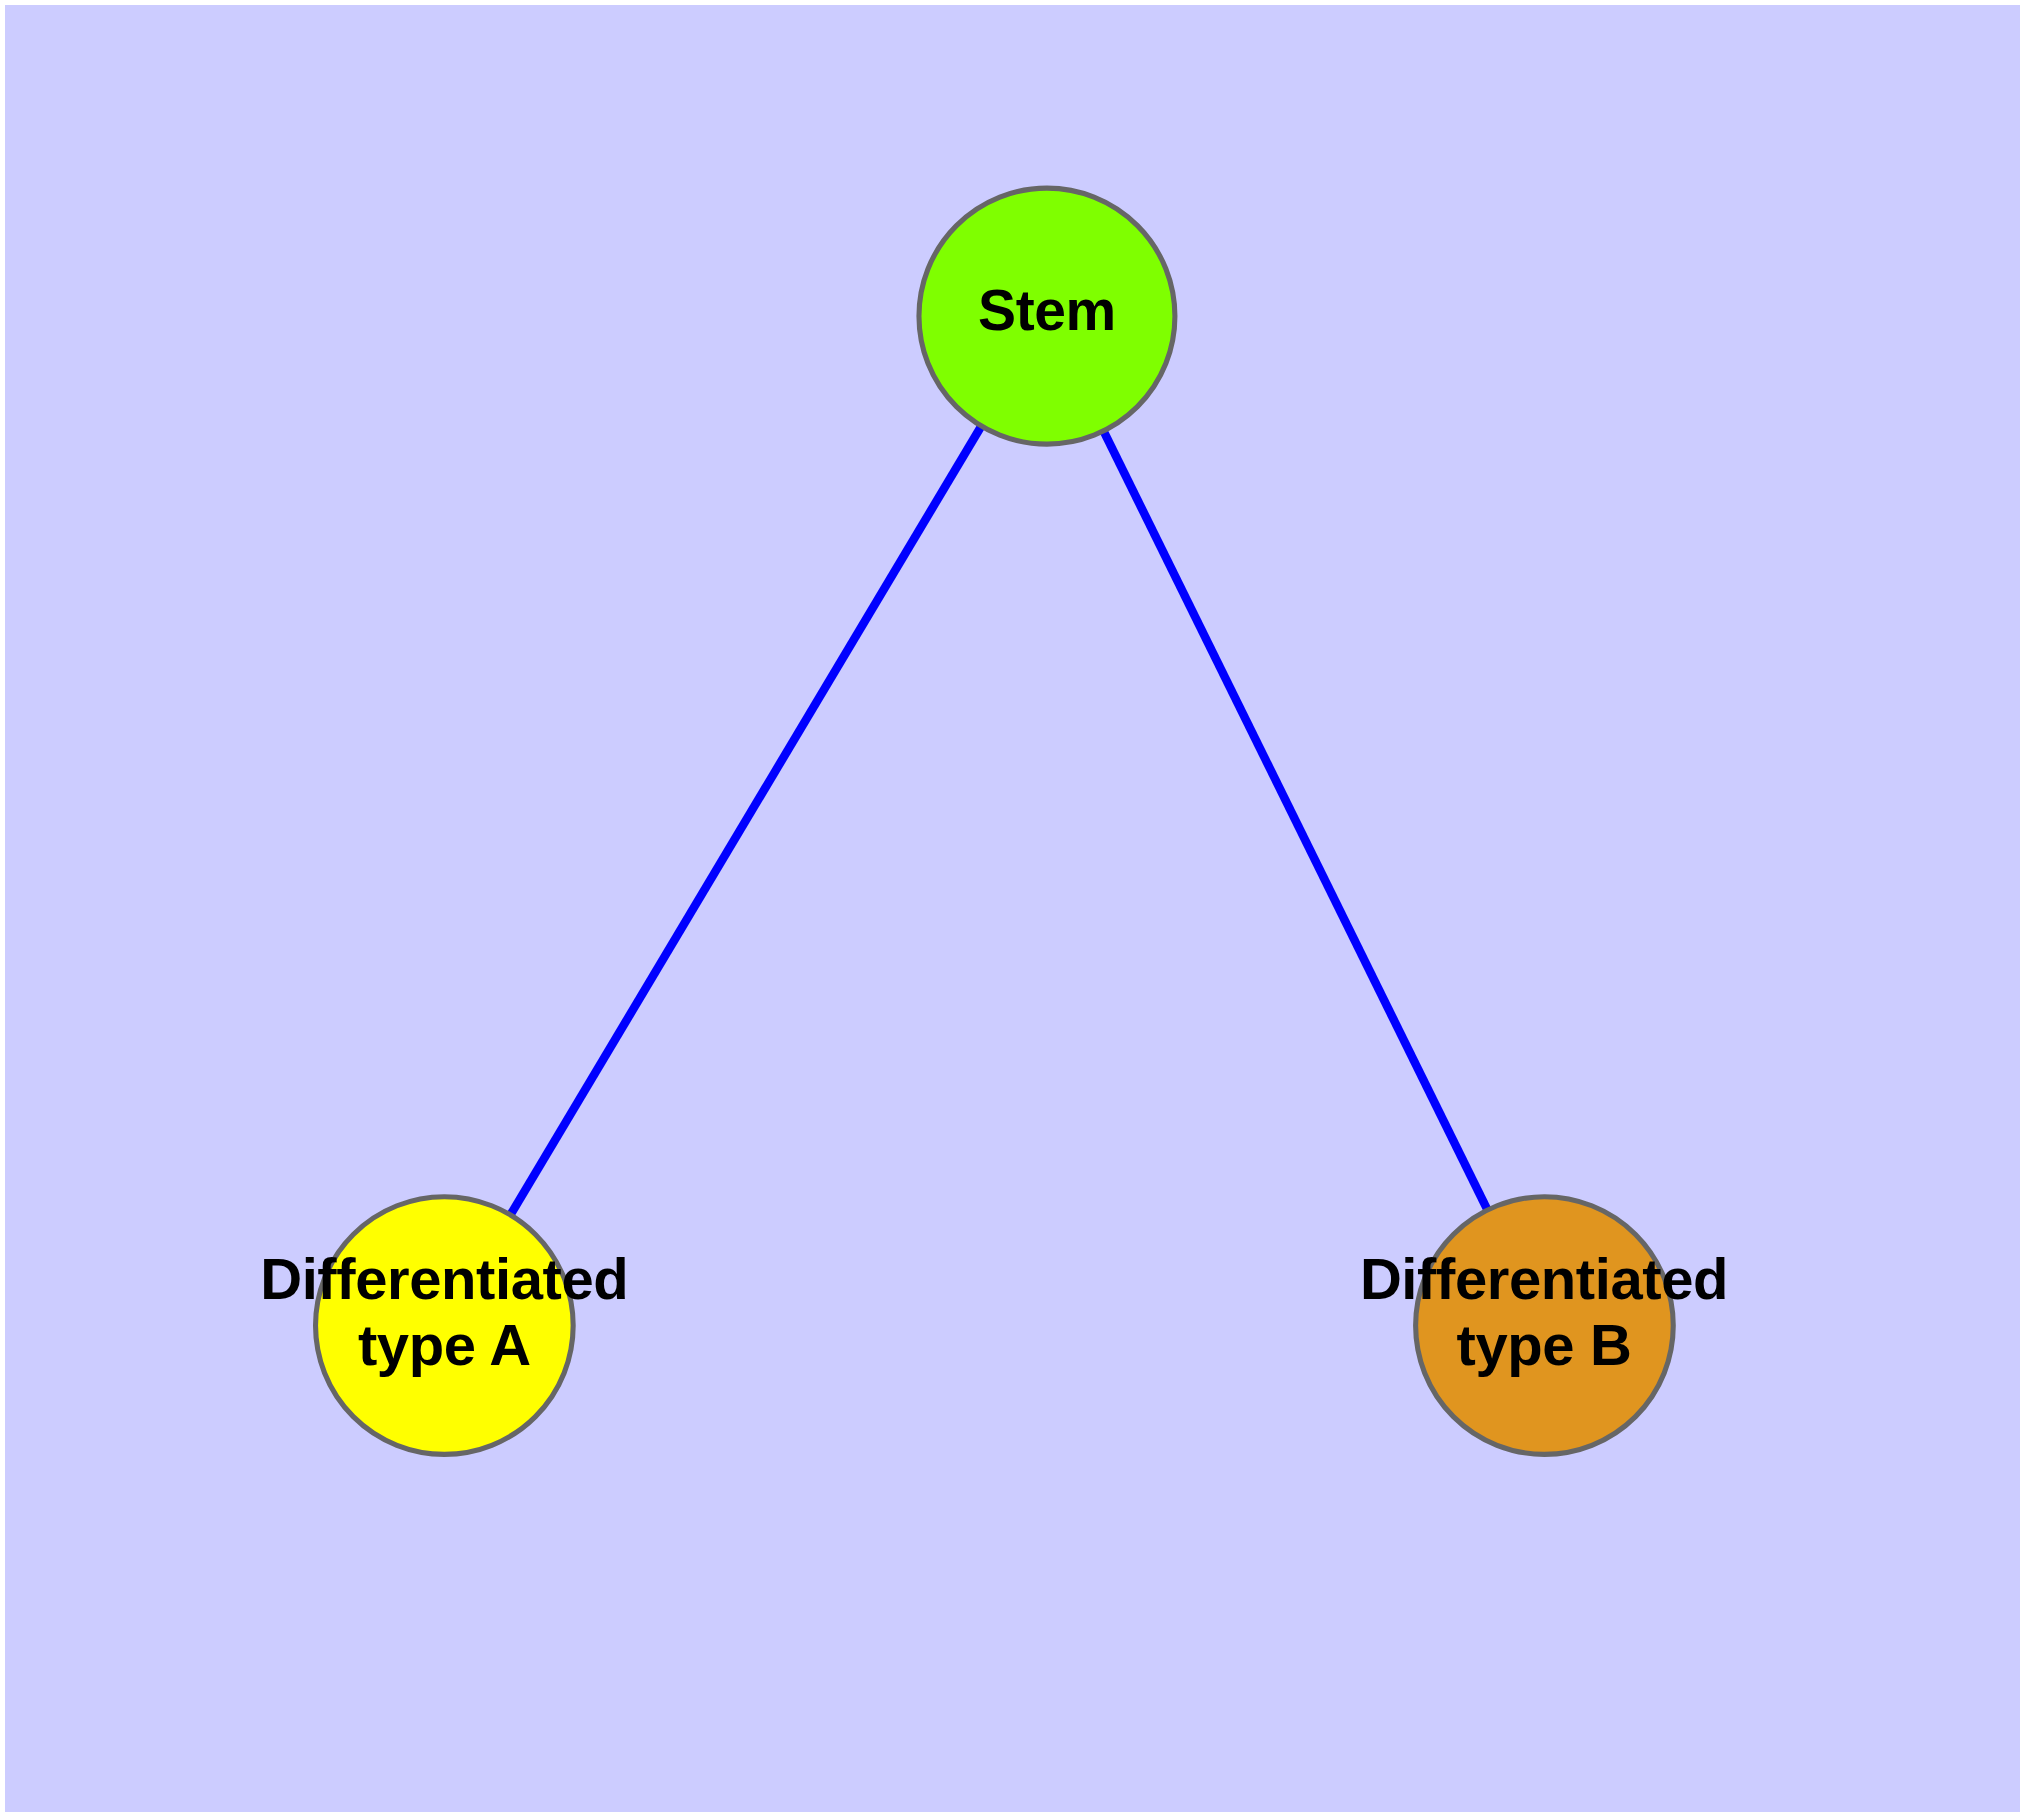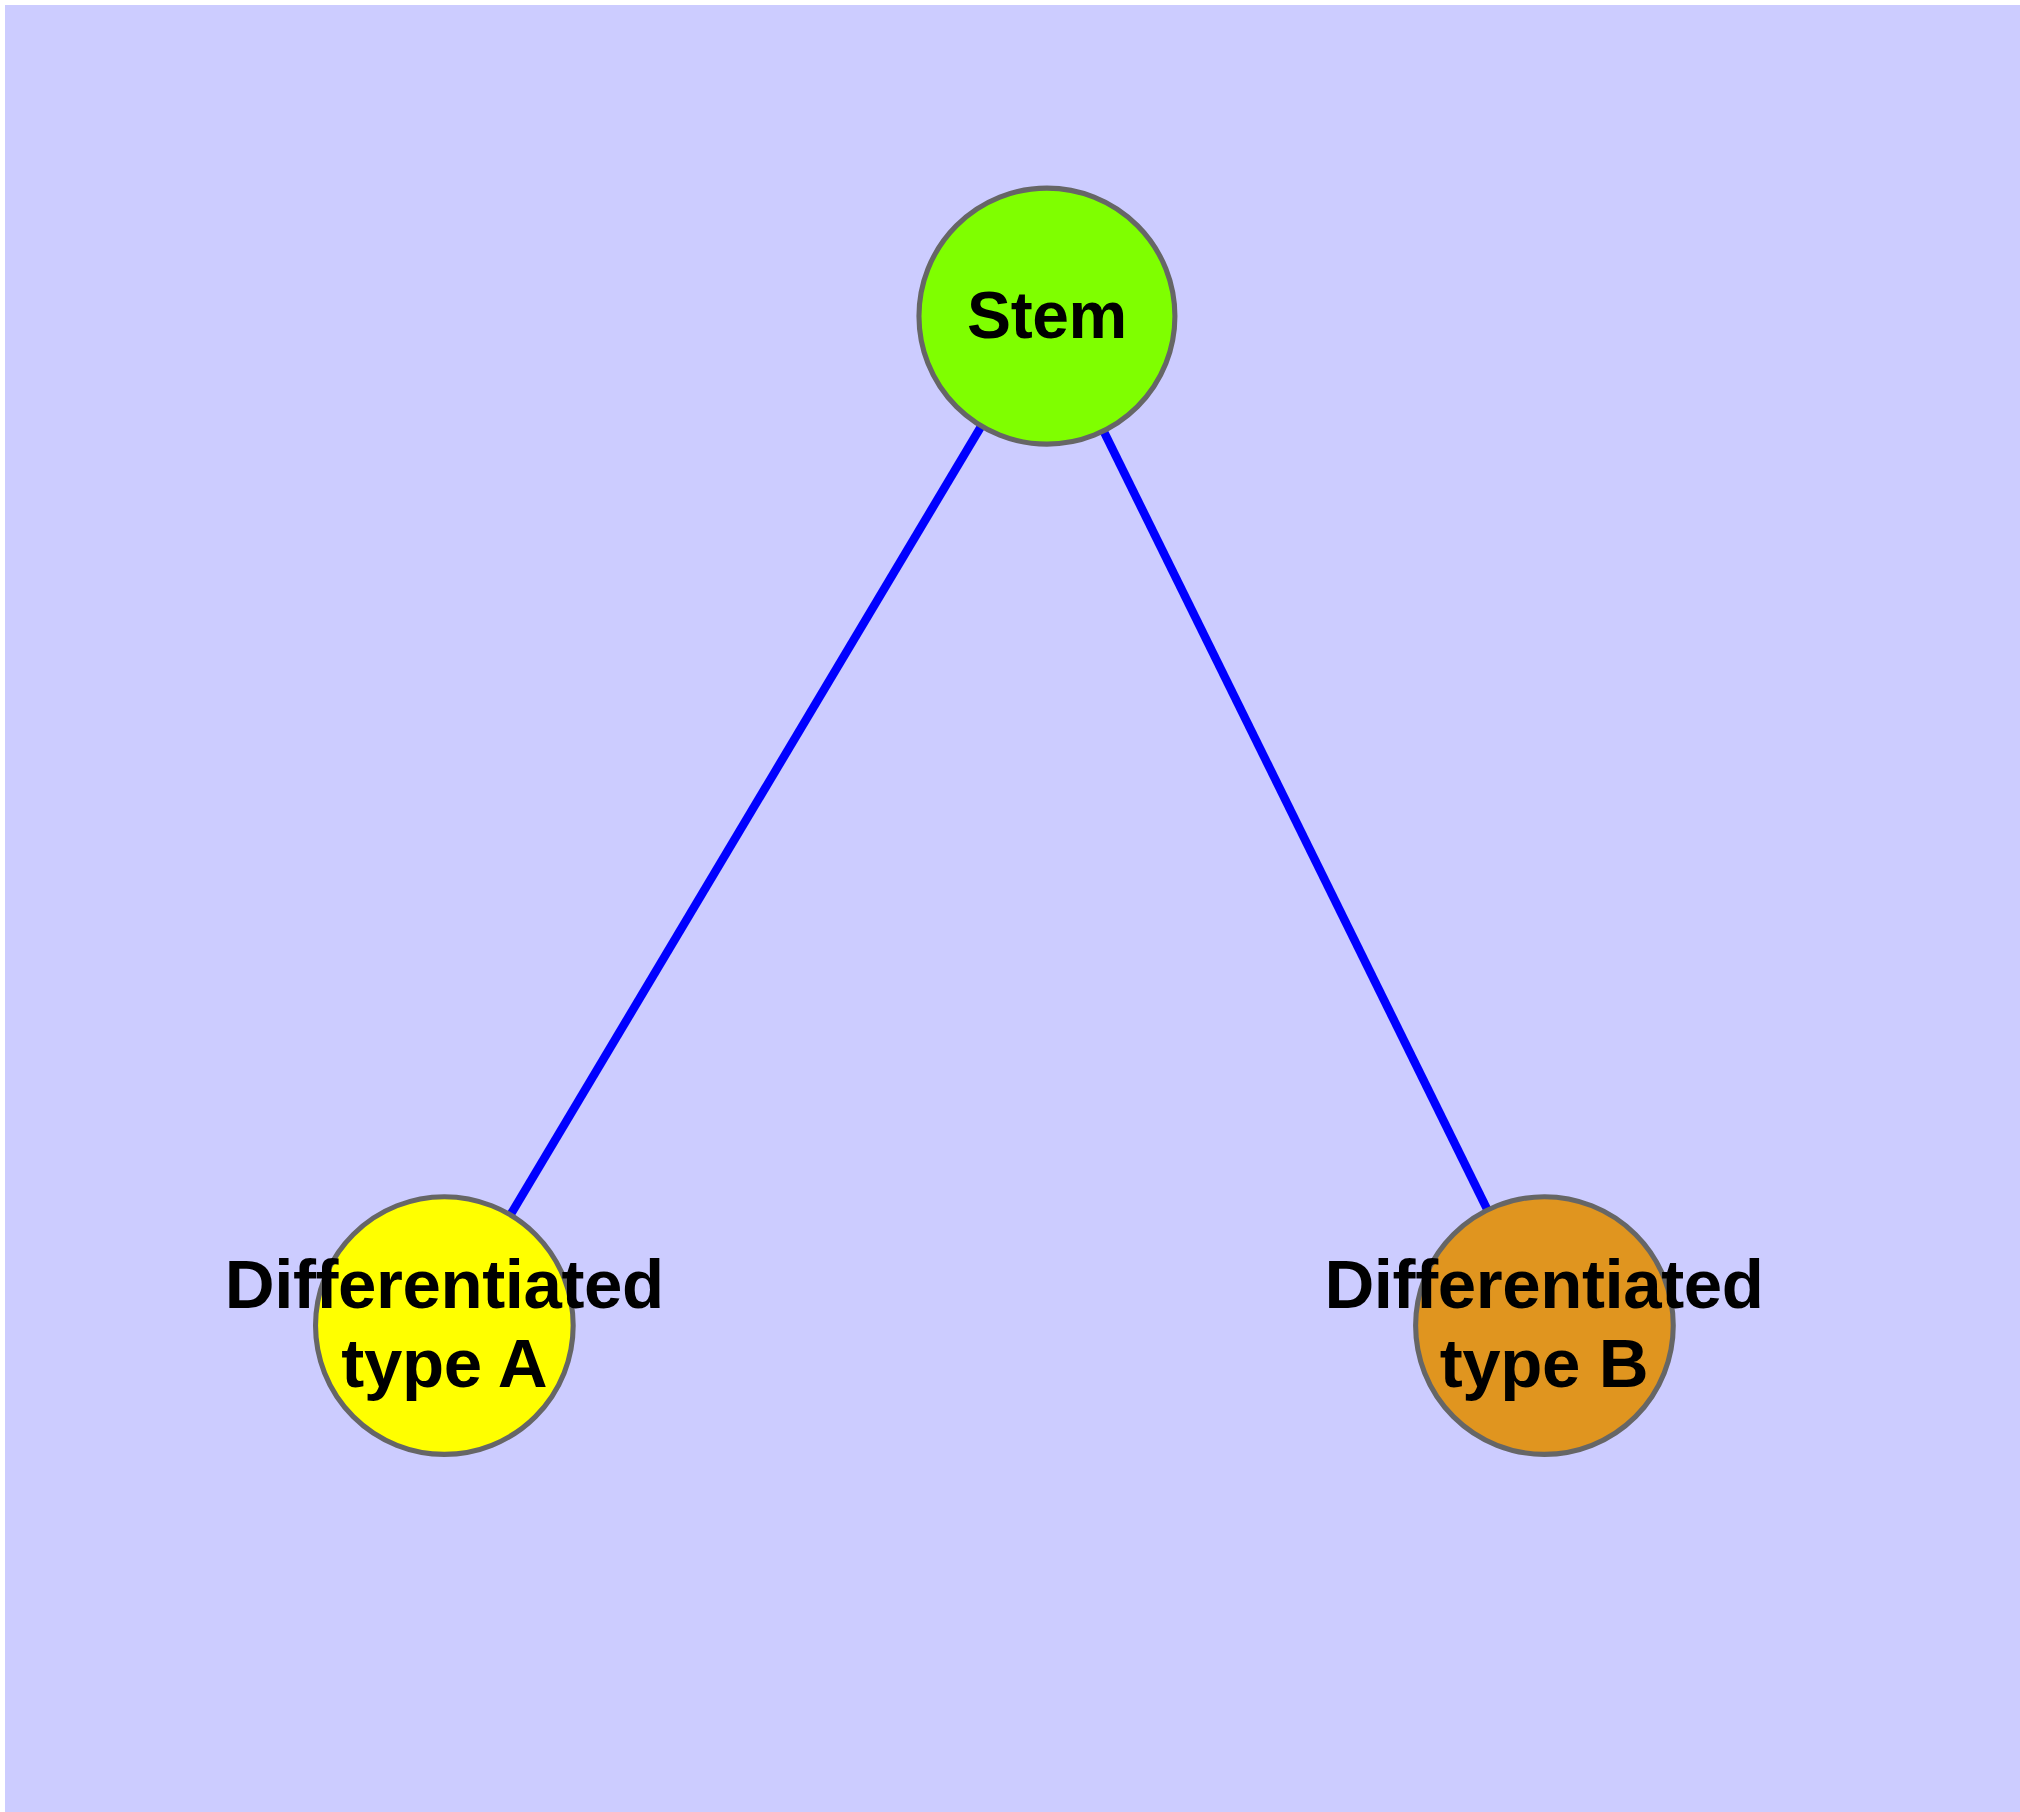--- a/index.html
+++ b/index.html
@@ -36,24 +36,24 @@
     position: absolute;
     color: #000000;
     font-weight: bold;
     text-align: center;
     line-height: 1.14;
     white-space: pre;
     letter-spacing: -0.4px;
     pointer-events: none;
   }
   .node-label.root {
-    font-size: 66px;
+    font-size: 57px;
   }
   .node-label.leaf {
-    font-size: 69px;
+    font-size: 58px;
   }
   .node-hit {
     position: absolute;
     border-radius: 50%;
   }
 </style>
 </head>
 <body>
 
 <div id="canvas">

